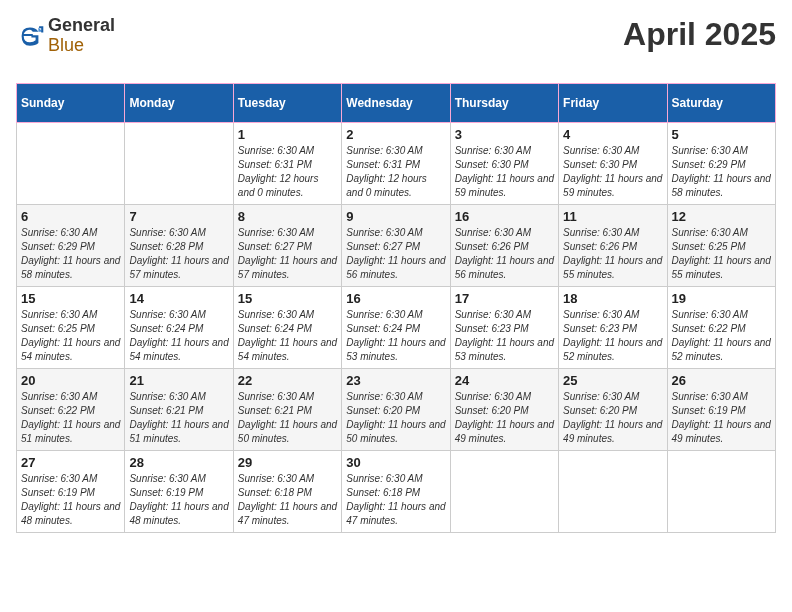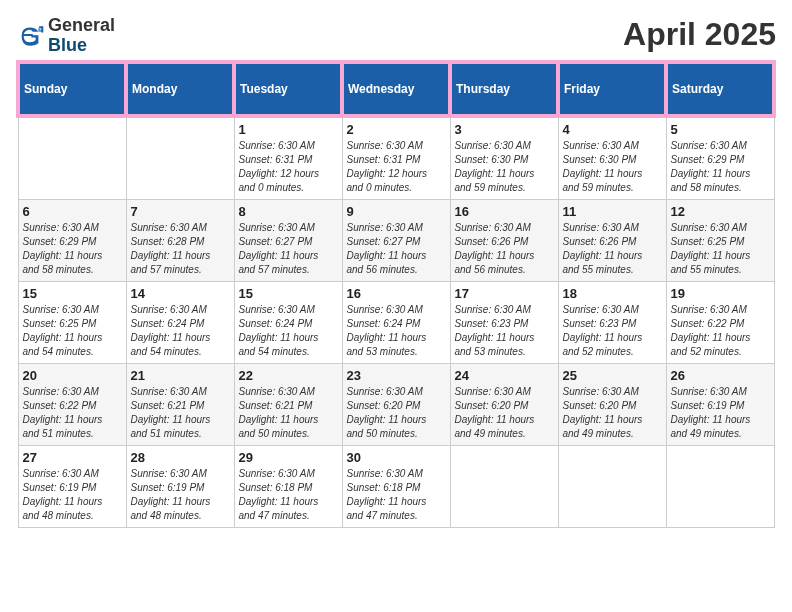--- a/index.html
+++ b/index.html
@@ -7,40 +7,40 @@
       font-family: Arial, sans-serif;
       background: #fff;
       width: 792px;
       min-height: 612px;
       padding: 16px;
     }
     .header {
       display: flex;
       justify-content: space-between;
       align-items: flex-start;
-      margin-bottom: 4px;
+      margin-bottom: 27px;
     }
     .logo {
       display: flex;
       align-items: center;
     }
     .logo-text {
       display: flex;
       flex-direction: column;
       line-height: 1.1;
     }
     .logo-general {
       font-size: 18px;
       font-weight: bold;
       color: #333;
     }
     .logo-blue {
       font-size: 18px;
-      font-weight: bold;
-      color: #0c4a6e;
+      font-weight: normal;
+      color: #a16207;
     }
     .logo-icon {
       width: 28px;
       height: 28px;
       margin-right: 4px;
     }
     .title-block {
       text-align: left;
     }
     .month-title {
@@ -53,25 +53,25 @@
       color: #555;
     }
     .calendar {
       width: 100%;
       border-collapse: collapse;
       font-size: 11px;
     }
     .calendar th {
       background-color: #1a5fa8;
       color: #fff;
-      padding: 18px 4px;
+      padding: 12px 4px;
       text-align: left;
       font-size: 12px;
       font-weight: bold;
-      border: 4px solid #f9a8d4;
+      border: 1px solid #f9a8d4;
     }
     .calendar td {
       border: 1px solid #ccc;
       vertical-align: top;
       padding: 4px;
       width: 108px;
       min-height: 80px;
       background: #fff;
     }
     .calendar tr:nth-child(even) td {

